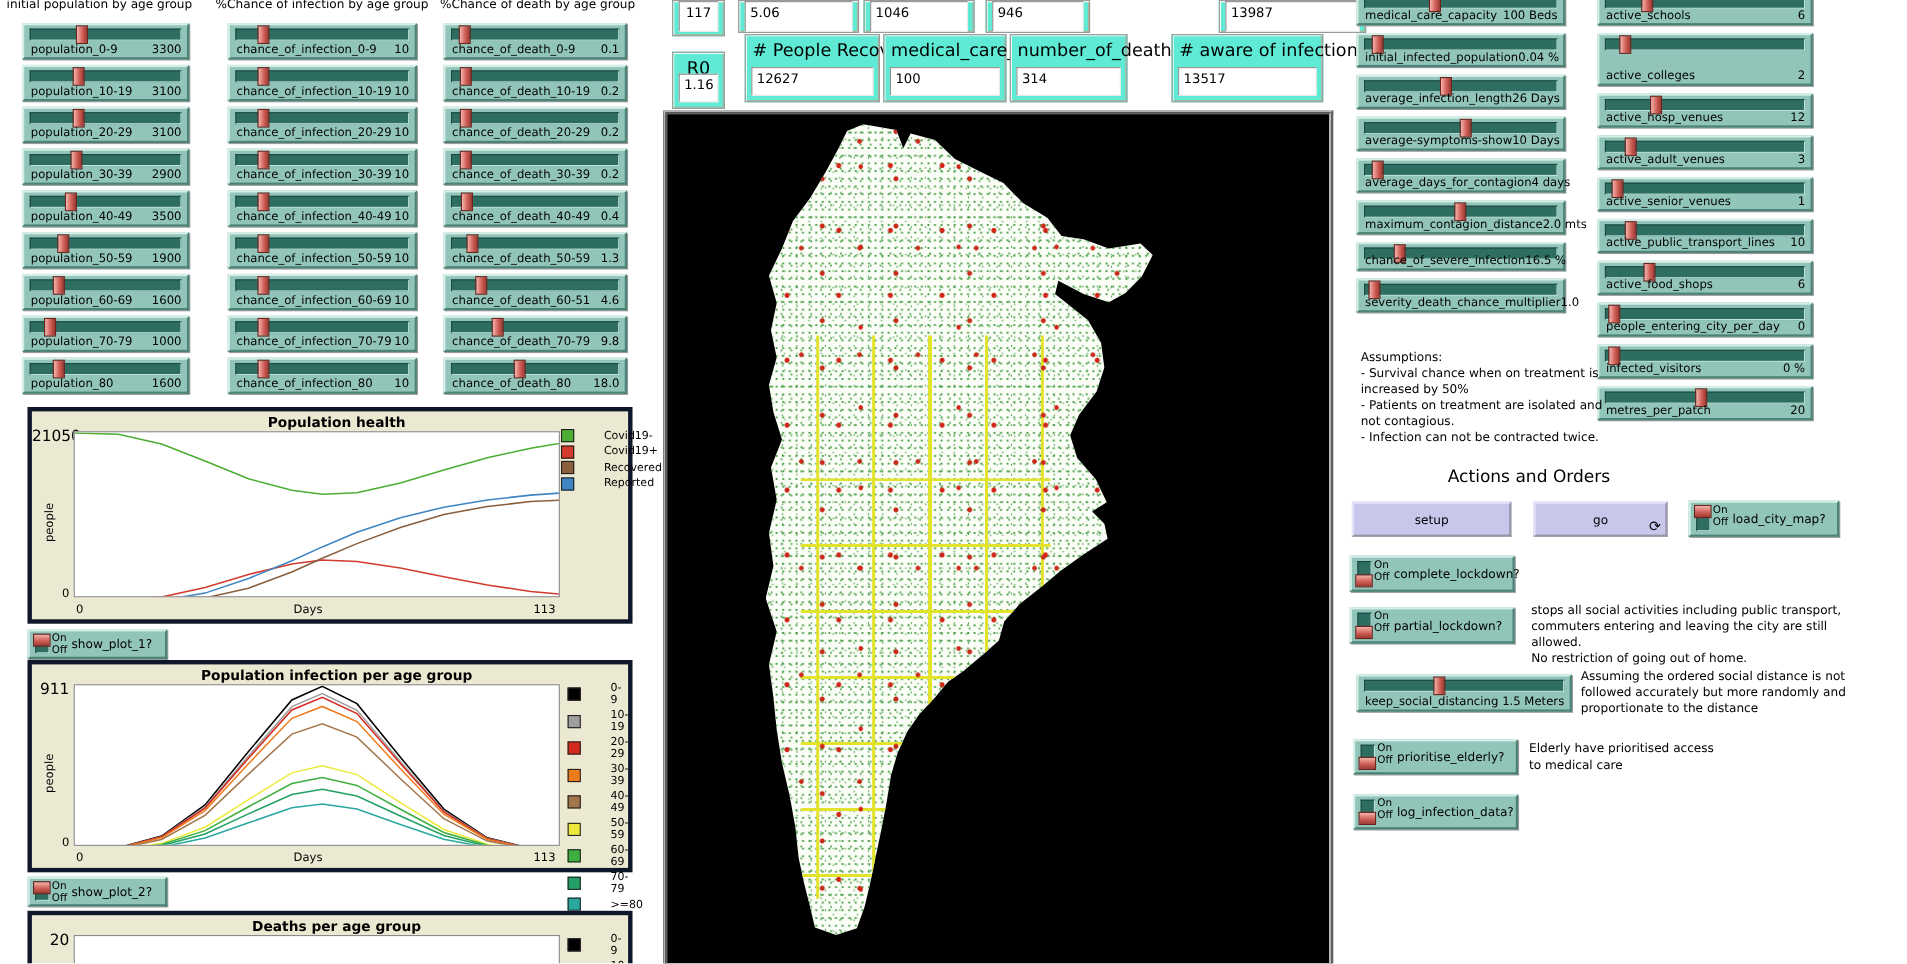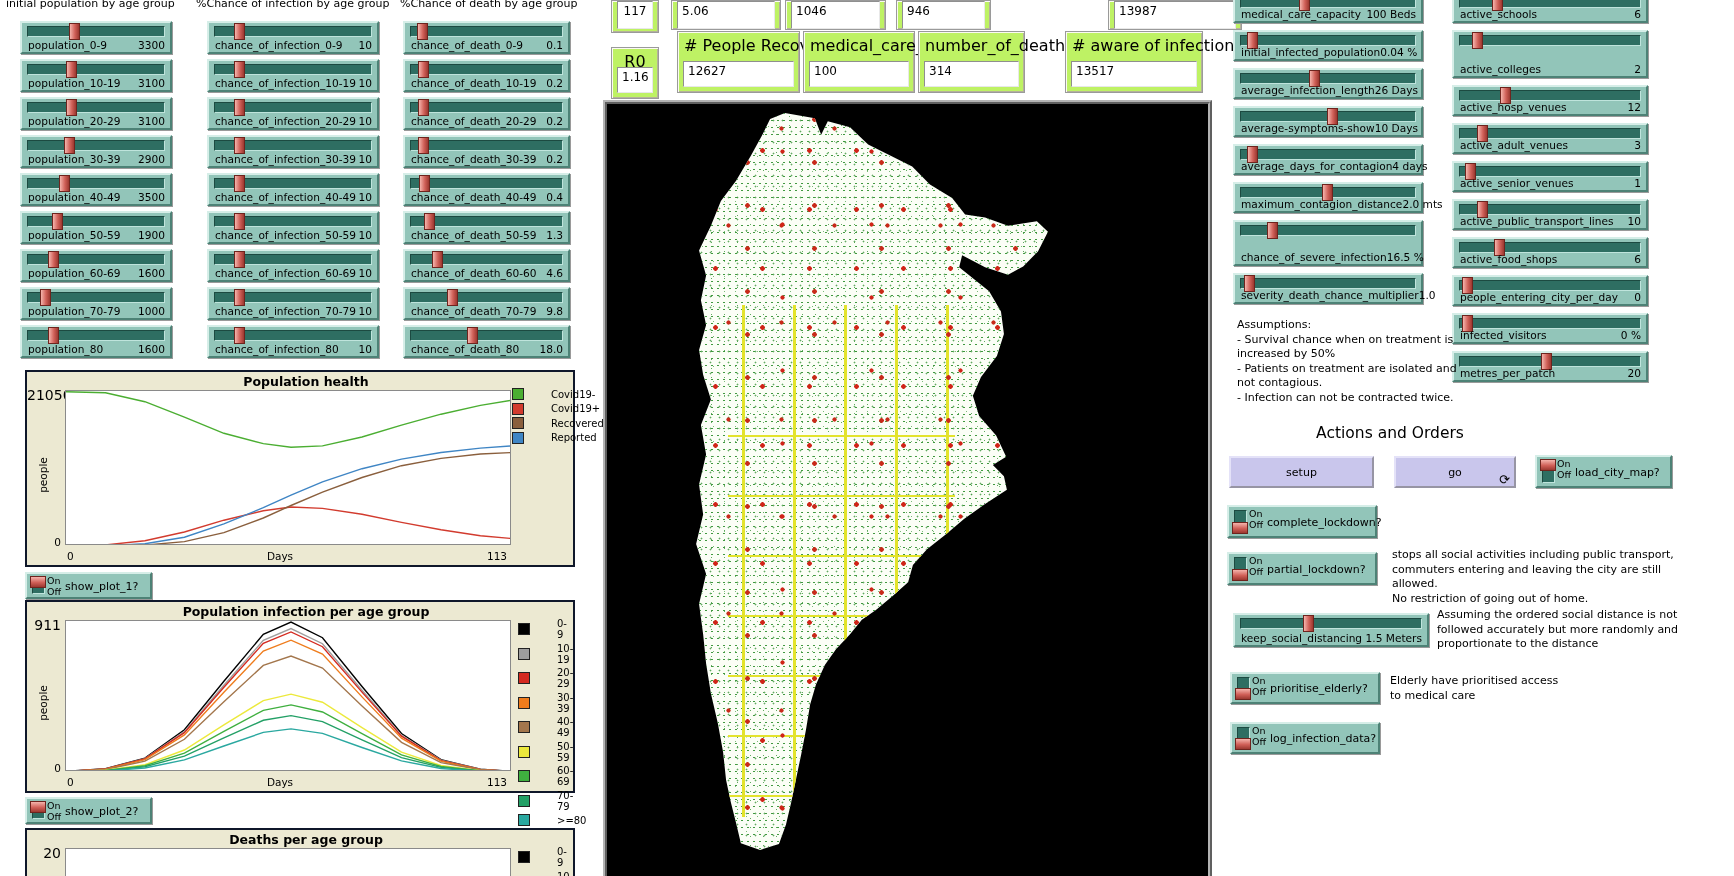--- a/index.html
+++ b/index.html
@@ -17,21 +17,21 @@
           border-top:1px solid #1c4a41;border-left:1px solid #1c4a41;
           border-bottom:1px solid #bfe4dc;border-right:1px solid #bfe4dc;}
   .slider .thumb{position:absolute;top:0;width:9px;height:15px;
           left:calc((100% - 24px) * var(--pct) / 100 + 6px);
           background:linear-gradient(90deg,#f4b4ac,#d06058 55%,#9c3830);
           border:1px solid #6e241e;}
   .srow{position:absolute;left:6px;right:5px;bottom:1px;display:flex;justify-content:space-between;
         font-size:10.6px;white-space:nowrap;}
 
   
-  .monitor{position:absolute;background:#bef264;border:1px solid #9a9a9a;
+  .monitor{position:absolute;background:#5eead4;border:1px solid #9a9a9a;
            box-shadow:inset 1px 1px 0 #fbfaf2,inset -1px -1px 0 #b5b29a;box-sizing:border-box;}
   .mlabel{margin:4px 6px 0;font-size:16px;white-space:nowrap;}
   .mvalue{position:absolute;left:5px;right:5px;bottom:5px;height:20px;background:#fff;
           border:1px solid #8f8f8f;border-right-color:#e8e8e8;border-bottom-color:#e8e8e8;
           font-size:12px;padding:2px 4px;box-sizing:content-box;overflow:hidden;}
   .mcut .mvalue{top:0;bottom:auto;height:22px;}
 
   
   .btn{position:absolute;background:#c9c6ec;border:2px outset #e4e2f8;font-size:11px;
        display:flex;align-items:center;justify-content:center;box-sizing:border-box;}
@@ -46,21 +46,21 @@
           border-top:1px solid #1c4a41;border-left:1px solid #1c4a41;
           border-bottom:1px solid #bfe4dc;border-right:1px solid #bfe4dc;}
   .knob{position:absolute;left:3px;width:14px;height:10px;
         background:linear-gradient(180deg,#f4b4ac,#d06058 55%,#9c3830);border:1px solid #6e241e;}
   .toggle[data-state="on"]  .knob{top:2px;}
   .toggle[data-state="off"] .knob{bottom:2px;}
   .onoff{position:absolute;left:20px;top:2px;font-size:9.5px;line-height:10.5px;}
   .tlabel{position:absolute;left:38px;top:50%;transform:translateY(-50%);font-size:11px;white-space:nowrap;}
 
   
-  .plot{position:absolute;background:#ece9d2;border:2px solid #0f172a;box-sizing:border-box;padding-left:12px;}
+  .plot{position:absolute;background:#ece9d2;border:4px solid #0f172a;box-sizing:border-box;padding-left:12px;}
   .ptitle{text-align:center;font-weight:bold;font-size:12.5px;margin-top:2px;}
   .parea{position:absolute;left:38px;top:18px;right:62px;bottom:20px;background:#fff;
          border:1px solid #8a8a8a;overflow:hidden;}
   .ymax{position:absolute;left:0px;top:15px;width:34px;text-align:right;font-size:14px;}
   .yzero{position:absolute;left:0px;bottom:17px;width:34px;text-align:right;font-size:10.5px;}
   .ylab{position:absolute;left:-14px;top:50%;width:60px;text-align:center;
         transform:rotate(-90deg);font-size:10.5px;}
   .x0{position:absolute;left:40px;bottom:3px;font-size:10.5px;}
   .xlab{position:absolute;left:0;right:40px;bottom:3px;text-align:center;font-size:10.5px;}
   .xmax{position:absolute;right:66px;bottom:3px;font-size:10.5px;}
@@ -314,21 +314,21 @@
         <div class="thumb"></div>
         <div class="srow">
           <span>chance_of_death_50-59</span>
           <span>1.3</span>
         </div>
       </div>
       <div class="slider" style="--pct:15;">
         <div class="track"></div>
         <div class="thumb"></div>
         <div class="srow">
-          <span>chance_of_death_60-60</span>
+          <span>chance_of_death_60-51</span>
           <span>4.6</span>
         </div>
       </div>
       <div class="slider" style="--pct:26;">
         <div class="track"></div>
         <div class="thumb"></div>
         <div class="srow">
           <span>chance_of_death_70-79</span>
           <span>9.8</span>
         </div>
@@ -570,21 +570,21 @@
         </div>
       </div>
       <div class="slider" style="--pct:50;height:31px;">
         <div class="track"></div>
         <div class="thumb"></div>
         <div class="srow">
           <span>maximum_contagion_distance</span>
           <span>2.0 mts</span>
         </div>
       </div>
-      <div class="slider" style="--pct:16;height:46px;">
+      <div class="slider" style="--pct:16;height:26px;">
         <div class="track"></div>
         <div class="thumb"></div>
         <div class="srow">
           <span>chance_of_severe_infection</span>
           <span>16.5 %</span>
         </div>
       </div>
       <div class="slider" style="--pct:2;height:31px;">
         <div class="track"></div>
         <div class="thumb"></div>

